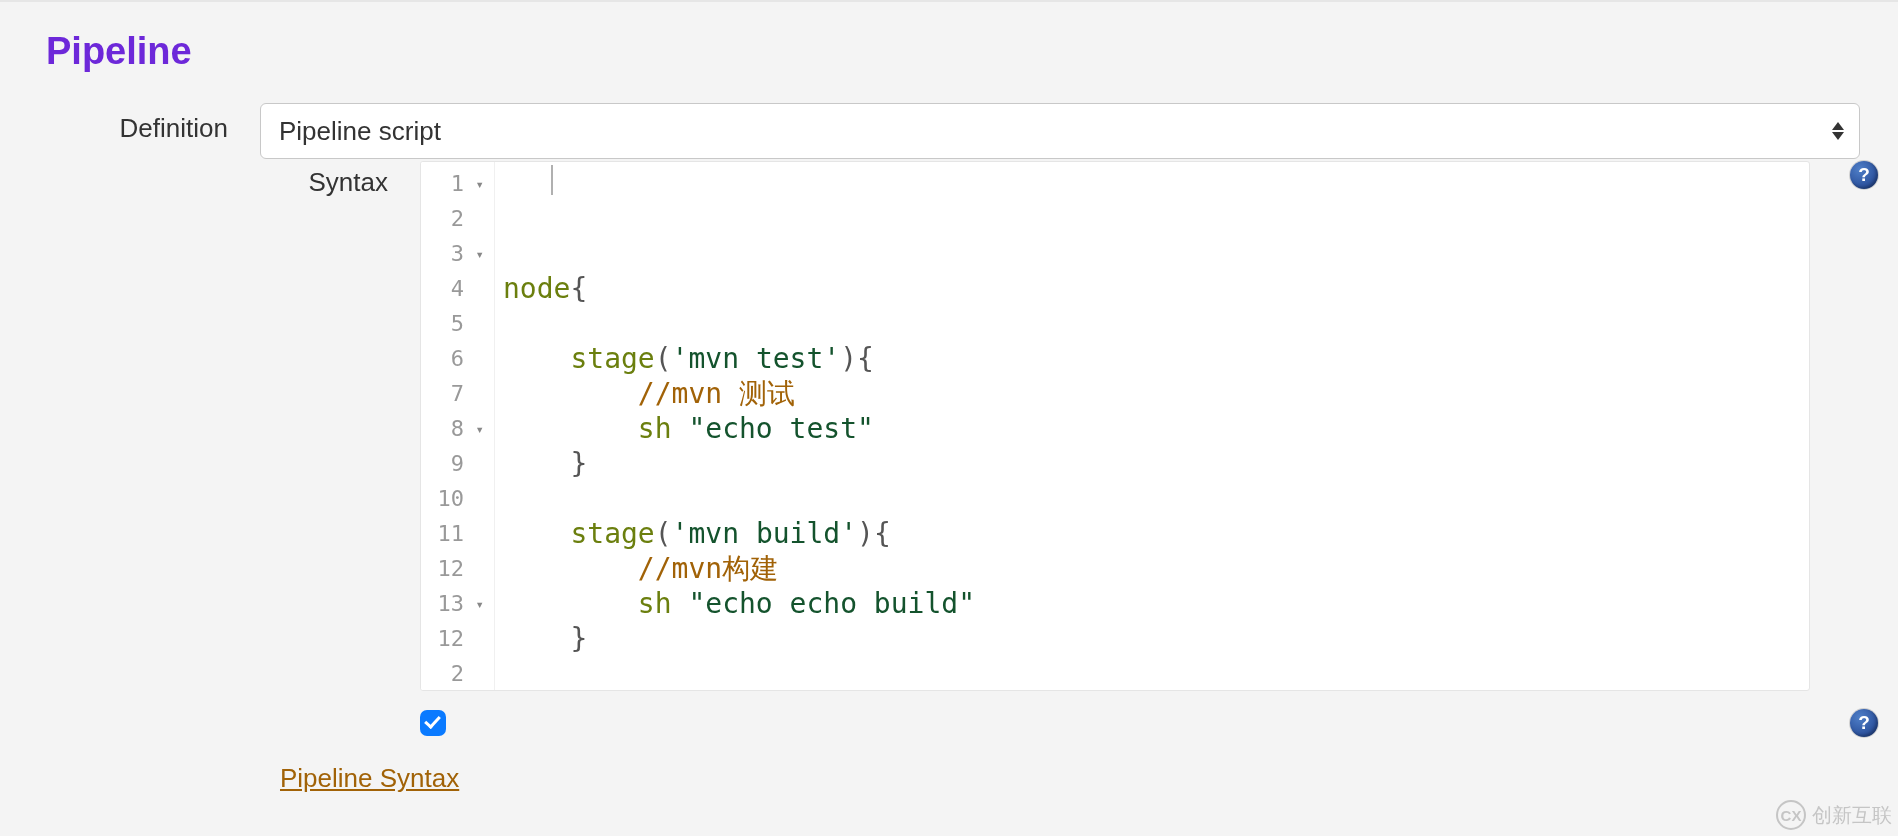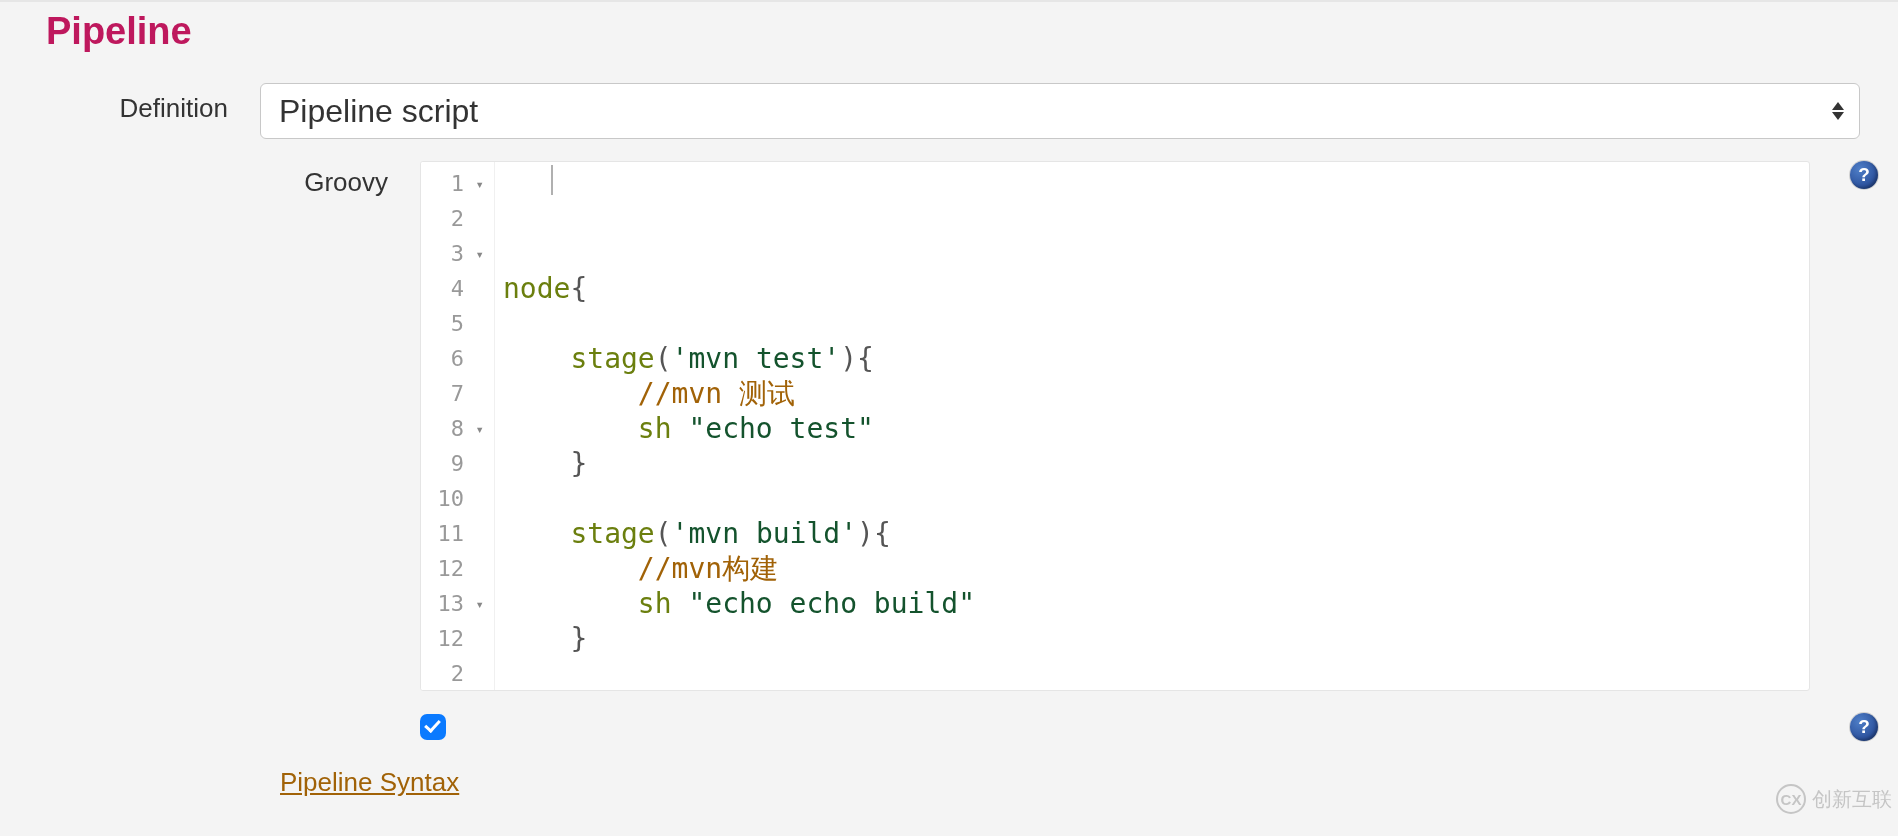--- a/index.html
+++ b/index.html
@@ -11,27 +11,27 @@
     color: #333;
     overflow: hidden;
   }
   .page {
     padding: 0 20px;
     border-top: 2px solid #e6e6e6;
   }
   .section-title {
     font-size: 38px;
     font-weight: 700;
-    color: #be185d;
-    padding: 8px 0 30px 26px;
+    color: #6d28d9;
+    padding: 28px 0 30px 26px;
   }
   .row {
     display: flex;
     align-items: flex-start;
-    margin-bottom: 22px;
+    margin-bottom: 2px;
   }
   .row-label {
     width: 240px;
     text-align: right;
     padding-right: 32px;
     font-size: 26px;
     color: #333;
     padding-top: 10px;
     flex-shrink: 0;
   }
@@ -45,21 +45,21 @@
     position: relative;
     flex: 1;
     max-width: 1600px;
   }
   .select {
     width: 100%;
     height: 56px;
     border: 1px solid #c8c8c8;
     border-radius: 6px;
     background: #fff;
-    font-size: 32px;
+    font-size: 26px;
     padding: 0 48px 0 18px;
     appearance: none;
     -webkit-appearance: none;
     color: #333;
     cursor: pointer;
   }
   .select-caret {
     position: absolute;
     right: 16px;
     top: 50%;
@@ -177,21 +177,21 @@
   .syntax-link {
     color: #a16207;
     text-decoration: underline;
     font-size: 26px;
     cursor: pointer;
   }
 
   .watermark {
     position: fixed;
     right: 6px;
-    bottom: 22px;
+    bottom: 6px;
     display: flex;
     align-items: center;
     gap: 6px;
     color: #bdbdbd;
     font-size: 20px;
     opacity: .85;
     pointer-events: none;
   }
   .watermark .wm-badge {
     width: 30px; height: 30px;
@@ -223,21 +223,21 @@
             </svg>
           <svg width="12" height="8" viewBox="0 0 12 8">
               <polygon points="0,0 12,0 6,8" fill="#333"></polygon>
             </svg>
         </span>
       </div>
     </div>
   </div>
 
   <div class="row script-row">
-    <div class="row-label">Groovy</div>
+    <div class="row-label">Syntax</div>
     <div class="row-content">
       <div class="editor">
         <div class="gutter" id="gutter">
             <div class="gutter-line">
               <span>1</span>
               <span class="fold">▾</span>
             </div>
             <div class="gutter-line">
               <span>2</span>
               <span class="fold"></span>

